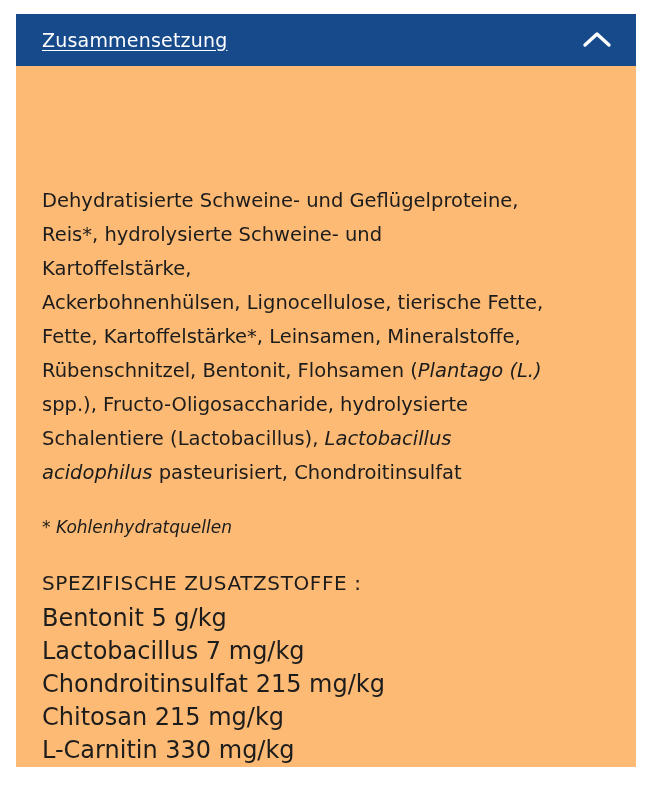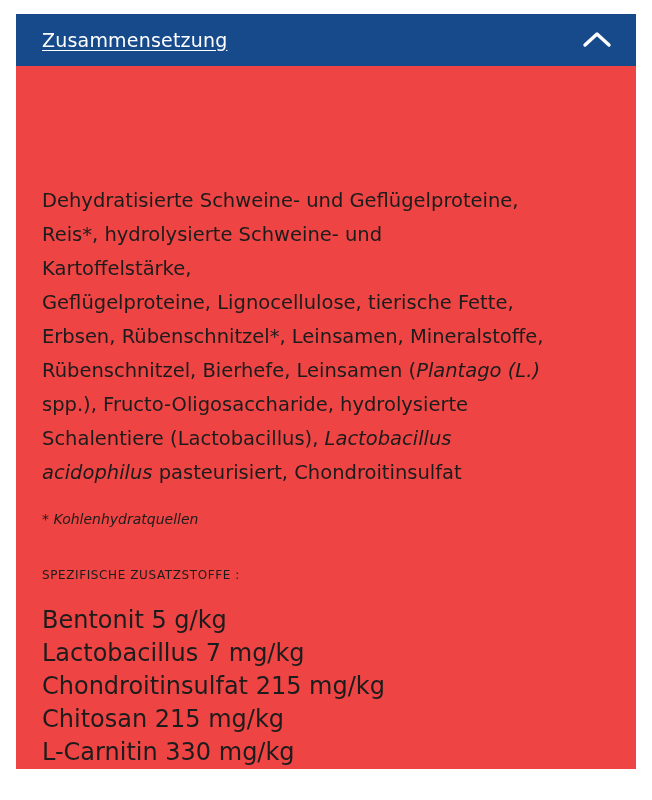--- a/index.html
+++ b/index.html
@@ -56,51 +56,51 @@
     flex: 0 0 auto;
   }
   .chevron svg {
     display: block;
   }
 
   
   .panel-body {
     box-sizing: border-box;
     padding: 0 24px 0 26px;
-    background: #ef4444;
+    background: #fdba74;
   }
 
   .spacer-top {
     height: 118px;
   }
 
   .ingredients {
     font-size: 19.5px;
     line-height: 34px;
     color: #1c1c1c;
     margin: 0;
   }
   .ingredients em {
     font-style: italic;
   }
 
   .note {
-    font-size: 14px;
+    font-size: 17px;
     line-height: 30px;
     font-style: italic;
     color: #1c1c1c;
-    margin: 14px 0 0 0;
+    margin: 22px 0 0 0;
   }
 
   .additives-title {
-    font-size: 12px;
+    font-size: 20px;
     line-height: 30px;
     letter-spacing: 0.6px;
     color: #1c1c1c;
-    margin: 26px 0 14px 0;
+    margin: 26px 0 4px 0;
     text-transform: uppercase;
   }
 
   .additives-list {
     list-style: none;
     margin: 4px 0 0 0;
     padding: 0;
   }
   .additives-list li {
     font-size: 24px;
@@ -122,23 +122,23 @@
     </span>
   </div>
 
   <div class="panel-body">
     <div class="spacer-top"></div>
 
     <p class="ingredients">
       <span>Dehydratisierte Schweine- und Geflügelproteine,</span><br>
       <span>Reis*, hydrolysierte Schweine- und</span><br>
       <span>Kartoffelstärke,</span><br>
-      <span>Geflügelproteine, Lignocellulose, tierische Fette,</span><br>
-      <span>Erbsen, Rübenschnitzel*, Leinsamen, Mineralstoffe,</span><br>
-      <span>Rübenschnitzel, Bierhefe, Leinsamen (</span><em>Plantago (L.)</em><br>
+      <span>Ackerbohnenhülsen, Lignocellulose, tierische Fette,</span><br>
+      <span>Fette, Kartoffelstärke*, Leinsamen, Mineralstoffe,</span><br>
+      <span>Rübenschnitzel, Bentonit, Flohsamen (</span><em>Plantago (L.)</em><br>
       <span>spp.), Fructo-Oligosaccharide, hydrolysierte</span><br>
       <span>Schalentiere (Lactobacillus), </span><em>Lactobacillus</em><br>
       <em>acidophilus</em><span> pasteurisiert, Chondroitinsulfat</span>
     </p>
 
     <p class="note">* Kohlenhydratquellen</p>
 
     <p class="additives-title">SPEZIFISCHE ZUSATZSTOFFE :</p>
 
     <ul class="additives-list">

